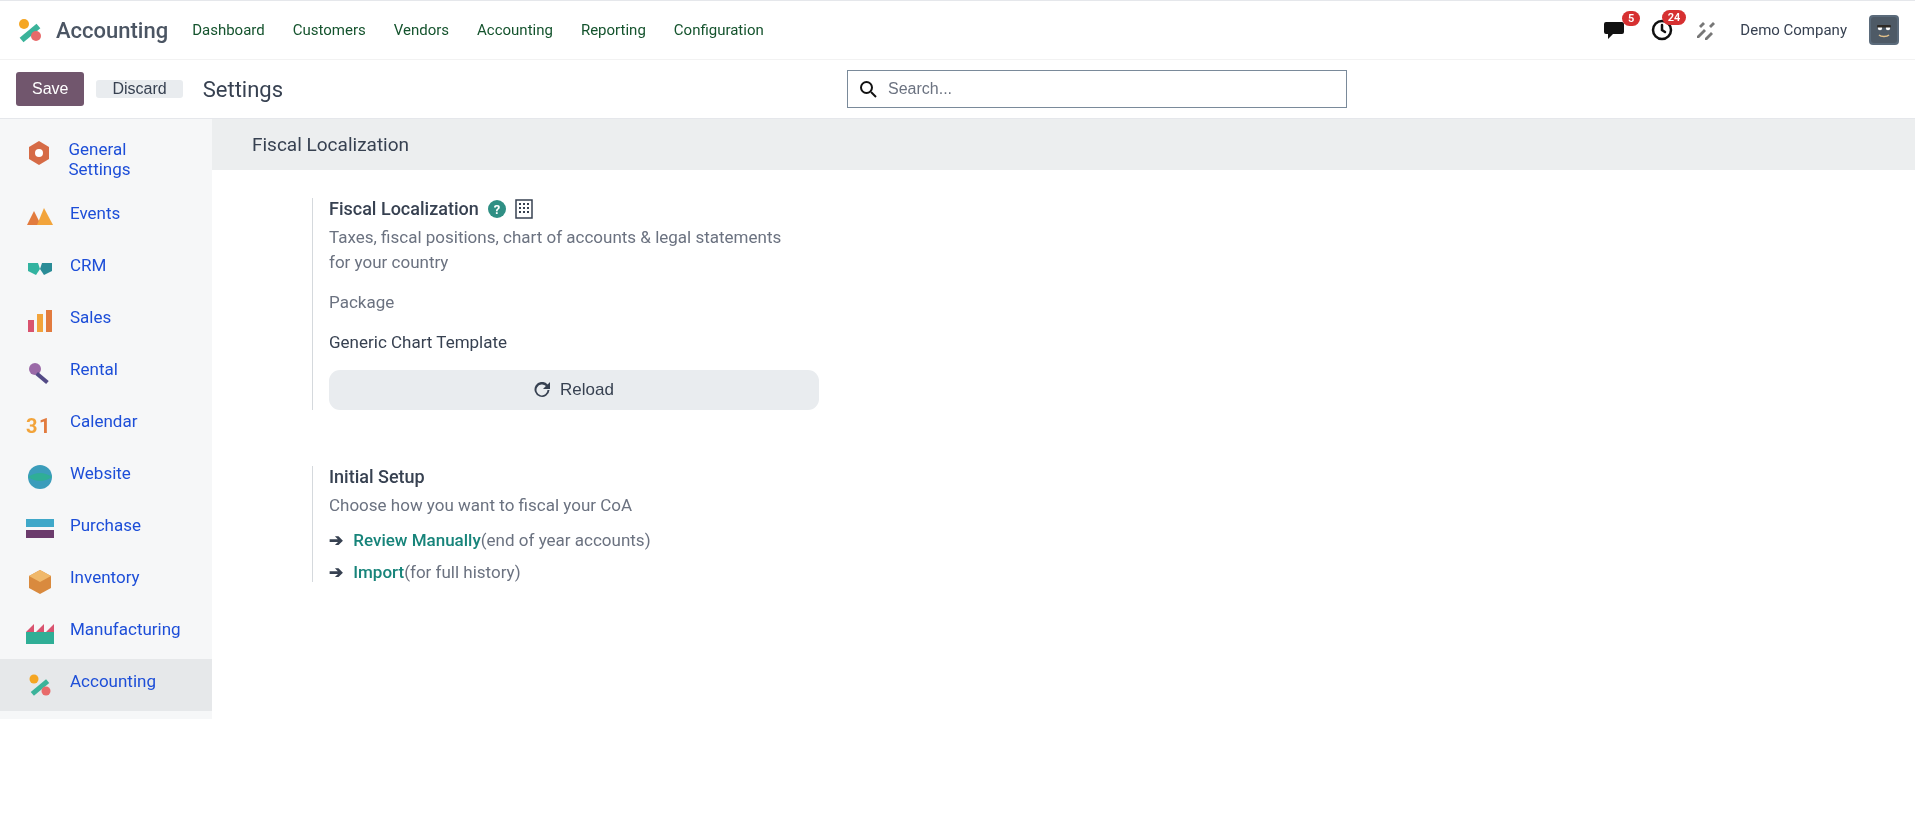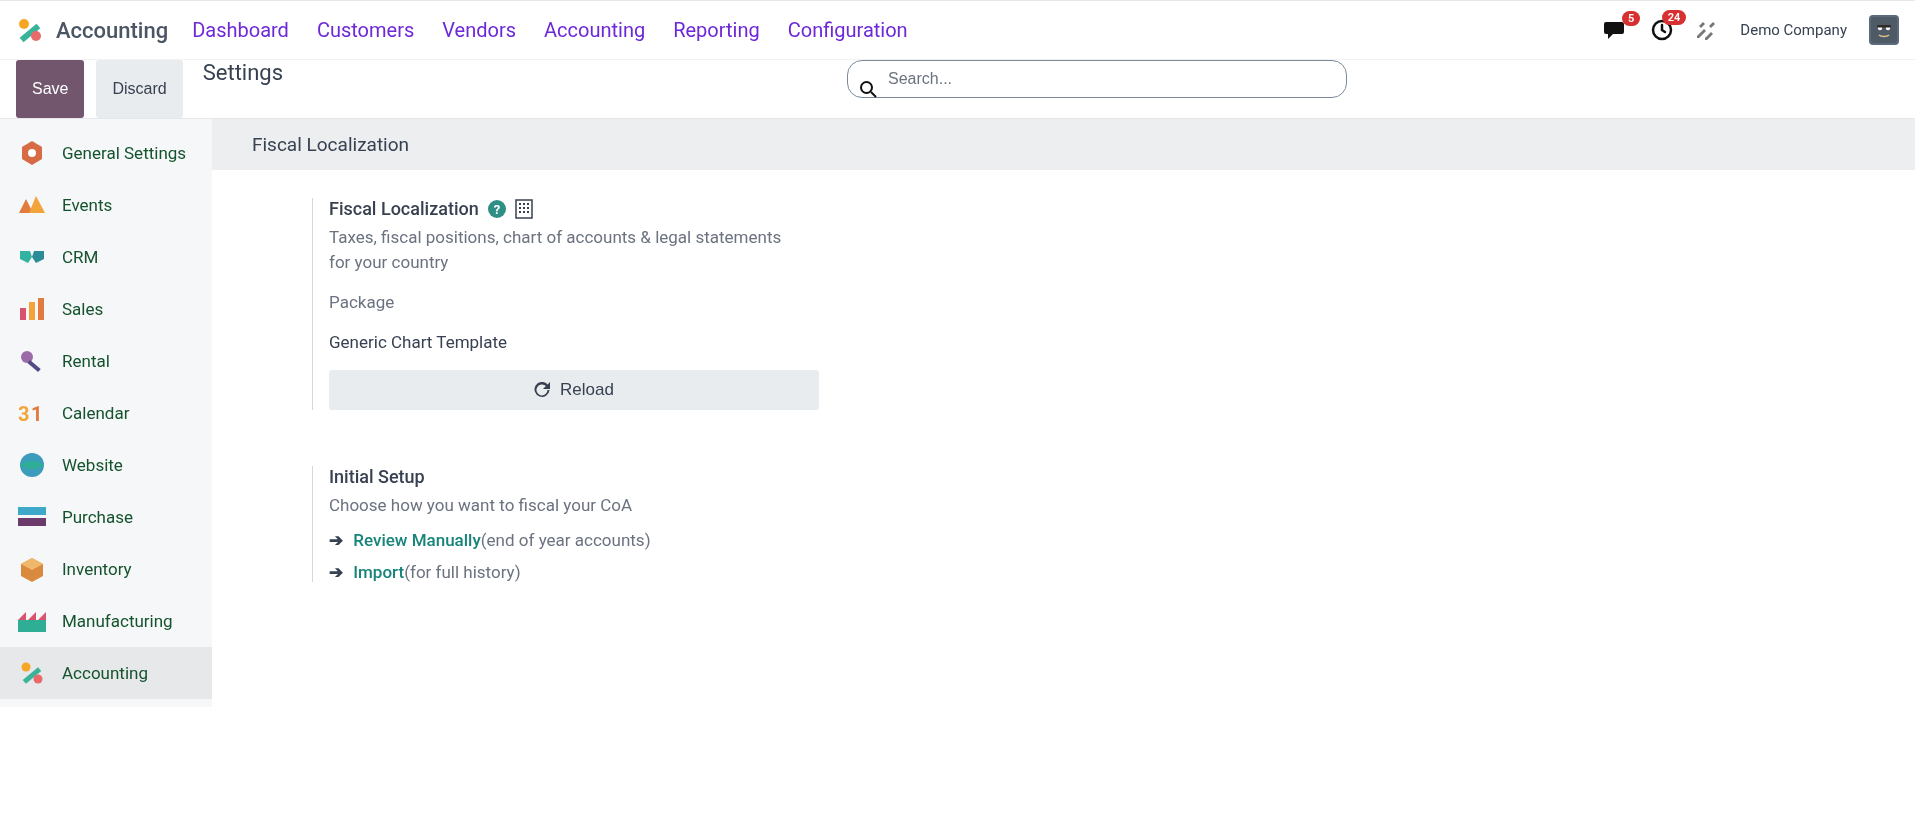--- a/index.html
+++ b/index.html
@@ -3,55 +3,55 @@
 <meta charset="utf-8">
 <style>
   * { box-sizing: border-box; margin: 0; padding: 0; }
   body { font-family: -apple-system, BlinkMacSystemFont, "Segoe UI", Roboto, "Helvetica Neue", sans-serif; background: #fff; color: #374151; font-size: 15px; }
 
   
   .topbar { display:flex; align-items:center; height:60px; border-top:1px solid #e5e7eb; border-bottom:1px solid #f2f2f2; padding:0 16px; }
   .brand { display:flex; align-items:center; gap:12px; margin-right:24px; }
   .brand-title { font-size:22px; font-weight:500; color:#4b5563; }
   .mainnav { display:flex; gap:28px; }
-  .mainnav a { color:#6d28d9; text-decoration:none; font-size:20px; cursor:pointer; }
+  .mainnav a { color:#14532d; text-decoration:none; font-size:15px; cursor:pointer; }
   .top-right { margin-left:auto; display:flex; align-items:center; gap:22px; }
   .icon-btn { position:relative; cursor:pointer; display:flex; align-items:center; }
   .badge { position:absolute; top:-8px; right:-12px; background:#d63031; color:#fff; border-radius:999px; font-size:11px; padding:1px 6px; font-weight:600; }
   .company-name { font-size:15px; color:#374151; }
   .avatar { width:30px; height:30px; border-radius:4px; background:#5b6b7b; display:flex; align-items:center; justify-content:center; }
 
   
-  .controlrow { display:flex; height:58px; padding:0 16px; gap:12px; }
+  .controlrow { display:flex; align-items:center; height:58px; padding:0 16px; gap:12px; }
   .btn-save { background:#71566d; color:#fff; border:none; padding:8px 16px; font-size:16px; border-radius:3px; cursor:pointer; }
   .btn-discard { background:#e9ecef; color:#374151; border:none; padding:0 16px; font-size:16px; border-radius:3px; cursor:pointer; }
   .settings-title { font-size:22px; font-weight:400; color:#374151; margin-left:8px; }
   .searchwrap { margin-left:auto; margin-right:auto; position:relative; }
-  .searchbox { width:500px; height:38px; border:1px solid #7a8a9a; border-radius:15px; padding:0 12px 0 40px; font-size:16px; background:#fff; }
+  .searchbox { width:500px; height:38px; border:1px solid #7a8a9a; border-radius:0; padding:0 12px 0 40px; font-size:16px; background:#fff; }
   .searchbox::placeholder { color:#6b7280; }
   .searchicon { position:absolute; left:12px; top:50%; transform:translateY(-50%); }
 
   
   .body { display:flex; border-top:1px solid #e5e7eb; }
   .sidebar { width:212px; min-width:212px; background:#f6f7f8; padding:8px 0; }
-  .side-item { display:flex; align-items:center; gap:16px; padding:12px 18px; cursor:pointer; font-size:17px; color:#14532d; }
+  .side-item { display:flex; gap:16px; padding:12px 26px; cursor:pointer; font-size:17px; color:#1d4ed8; }
   .side-item.active { background:#e6e8ea; }
   .side-icon { width:28px; height:28px; display:flex; align-items:center; justify-content:center; }
 
   .content { flex:1; }
   .section-header { background:#eceeef; padding:14px 40px; font-size:19px; color:#374151; }
   .section-body { padding:28px 0 28px 100px; }
   .setting-box { border-left:1px solid #d5d9dd; padding:0 0 0 16px; max-width:600px; }
   .setting-title-row { display:flex; align-items:center; gap:8px; }
   .setting-title { font-size:18px; color:#374151; font-weight:500; }
   .setting-desc { color:#6b7280; font-size:17px; margin-top:6px; line-height:1.45; max-width:470px; }
   .kv-row { margin-top:18px; display:flex; gap:20px; font-size:17px;flex-direction:column; }
   .kv-label { color:#6b7280; }
   .kv-value { color:#374151; }
-  .btn-reload { display:flex; align-items:center; justify-content:center; gap:10px; width:490px; height:40px; background:#e9ecef; border:none; border-radius:3px; margin-top:18px; font-size:17px; color:#374151; cursor:pointer; }
+  .btn-reload { display:flex; align-items:center; justify-content:center; gap:10px; width:490px; height:40px; background:#e9ecef; border:none; border-radius:11px; margin-top:18px; font-size:17px; color:#374151; cursor:pointer; }
 
   .link-row { display:flex; align-items:center; gap:10px; margin-top:12px; font-size:17px; }
   .link-row a { color:#17847a; text-decoration:none; font-weight:500; cursor:pointer; }
   .link-row .paren { color:#6b7280; }
   .arrow { color:#374151; font-weight:700; }
 
   
   svg { display:block; }
 </style>
 </head>

